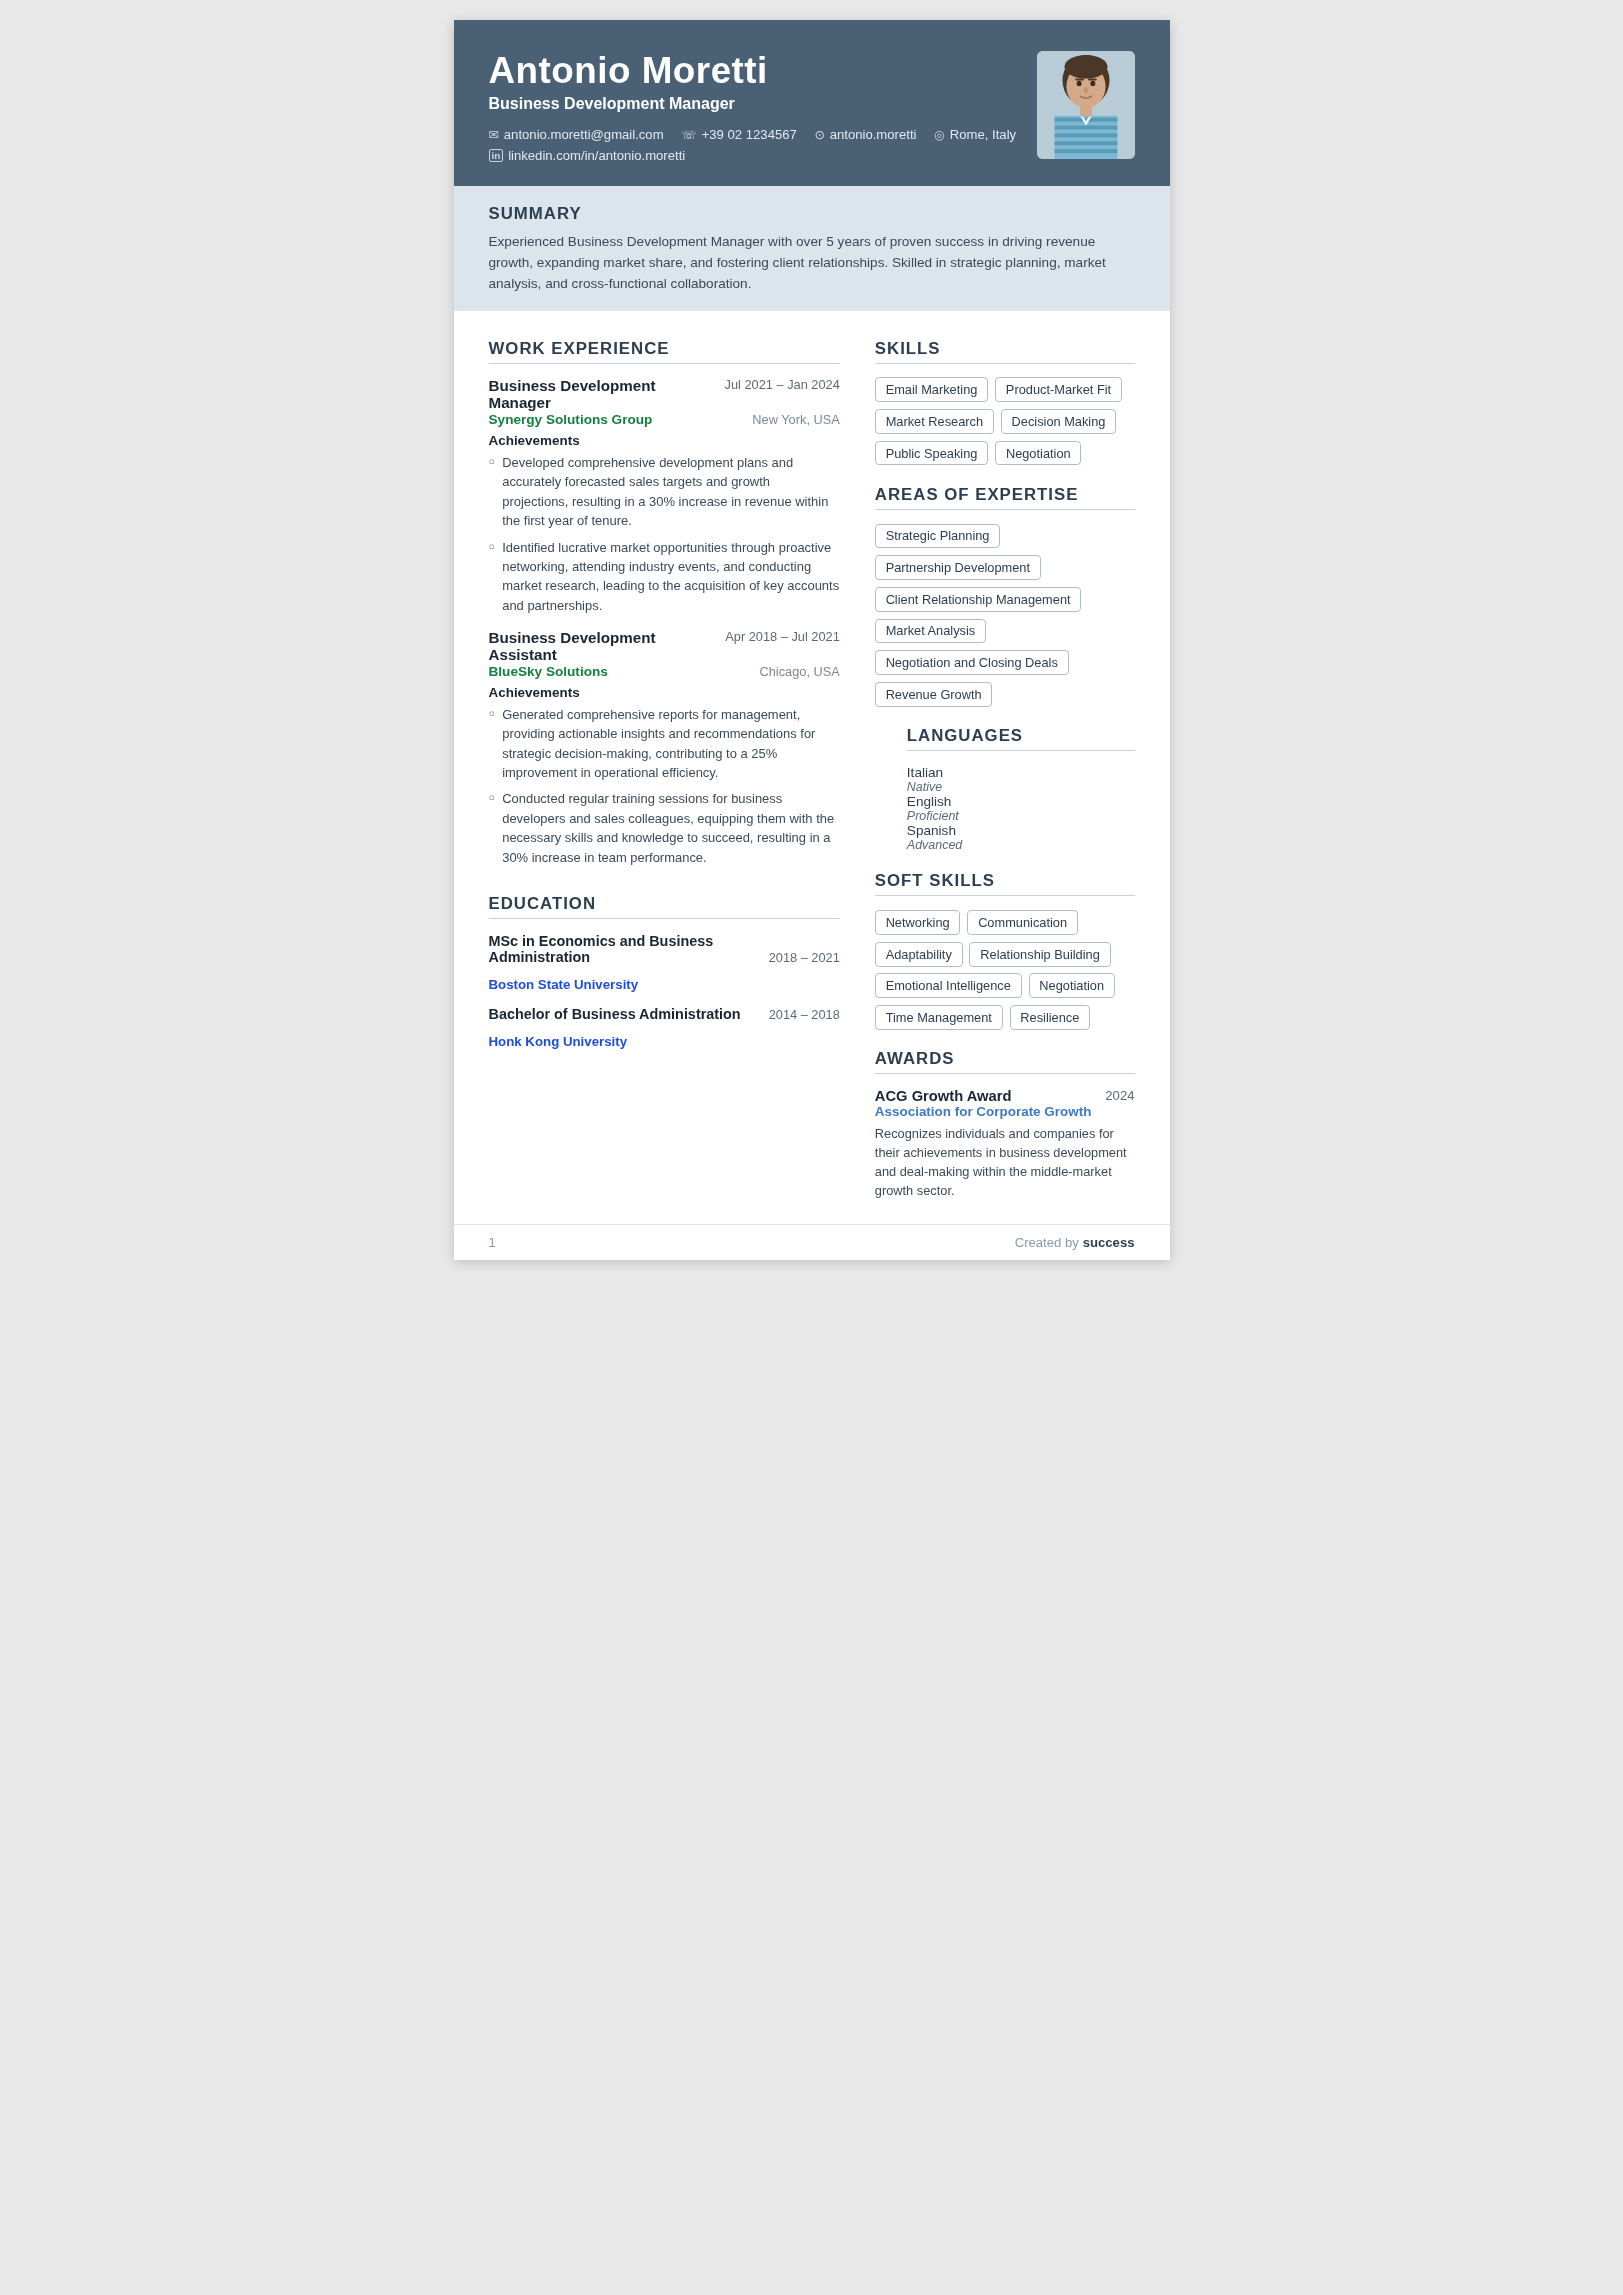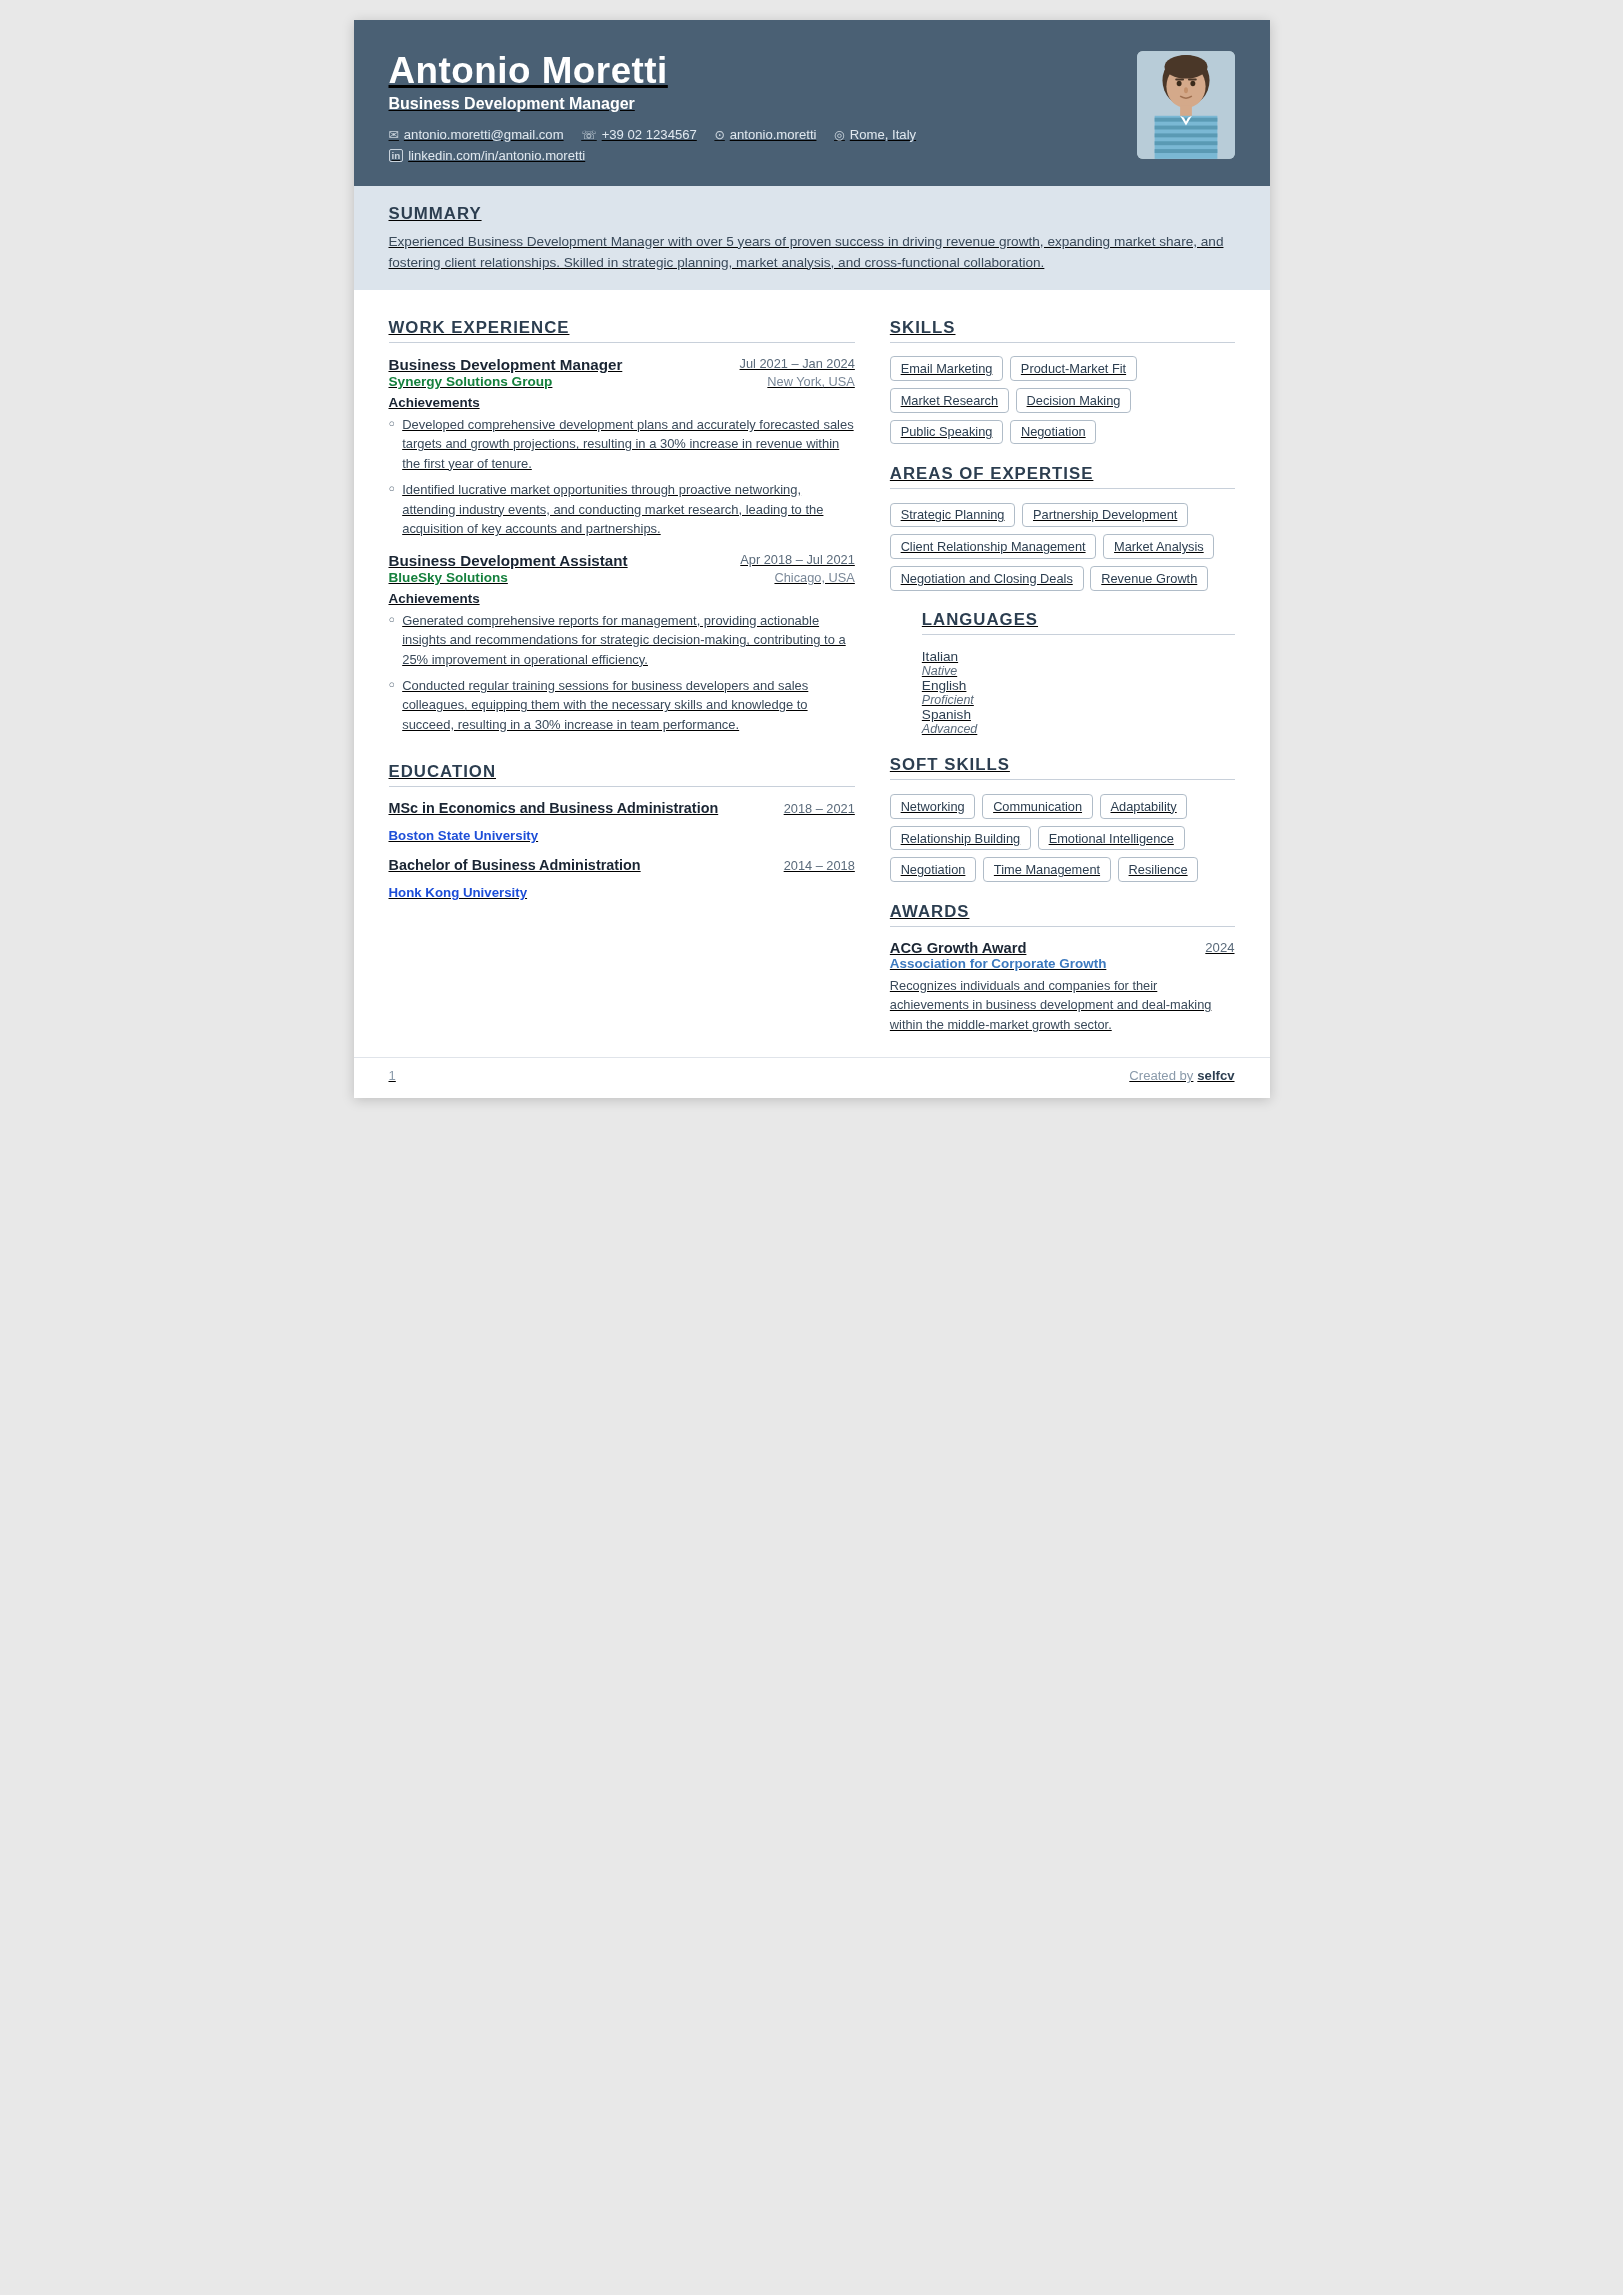--- a/index.html
+++ b/index.html
@@ -5,24 +5,23 @@
     * { box-sizing: border-box; margin: 0; padding: 0; }
     body {
       font-family: Arial, sans-serif;
       background: #e8e8e8;
       display: flex;
       justify-content: center;
       padding: 19.6px 0;
     }
     .page {
       background: #fff;
-      width: 916px;
+      width: 716px;
       min-height: 1078px;
       box-shadow: 0 2px 11.8px rgba(0,0,0,0.18);
-      text-decoration: underline;
     }
     
     .header {
       background: #4a6074;
       color: #fff;
       padding: 31px 35px 23.5px 35px;
       display: flex;
       align-items: flex-start;
       justify-content: space-between;
     }
@@ -508,18 +507,18 @@
           </div>
       </div>
 
     </div>
   </div>
 
   <div class="footer">
     <span class="footer-page">1</span>
     <span class="footer-brand">
       <span>Created by</span>
-      <span class="footer-brand-name">selfcv</span>
+      <span class="footer-brand-name">success</span>
     </span>
   </div>
 
 </div>
 
 
 </body></html>

